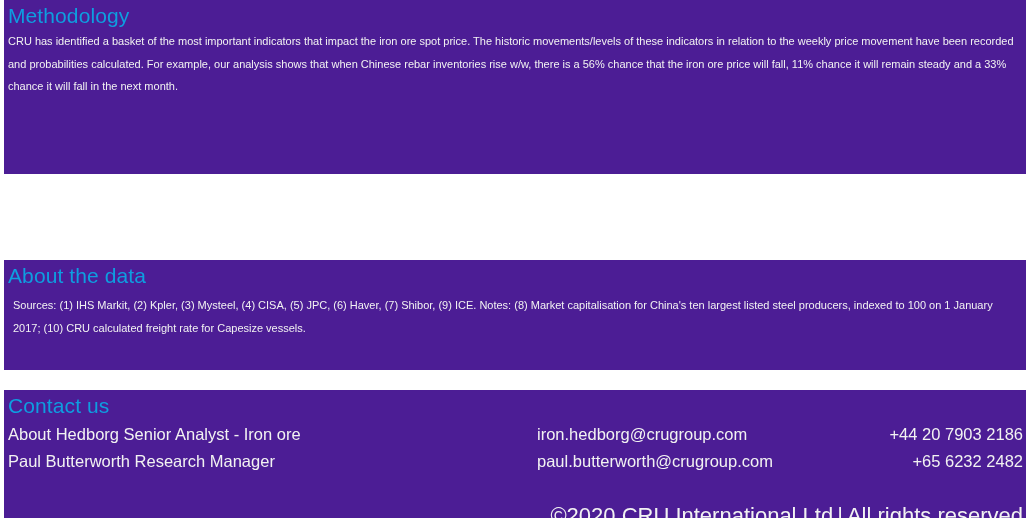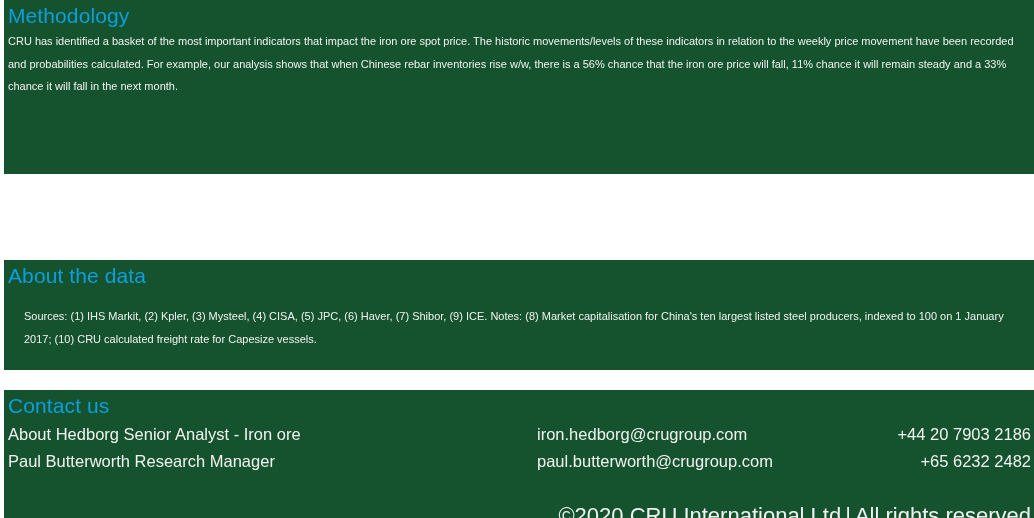--- a/index.html
+++ b/index.html
@@ -19,22 +19,22 @@
   .page {
     position: relative;
     width: 1034px;
     height: 518px;
     background: #ffffff;
   }
 
   .panel {
     position: absolute;
     left: 4px;
-    right: 0;
-    background: #14532d;
+    right: 8px;
+    background: #4c1d95;
     box-sizing: border-box;
   }
 
   
   #panel-methodology   { top: 0px;   height: 174px; }
   #panel-accuracy      { top: 186px; height: 62px;  }
   #panel-about         { top: 260px; height: 110px; }
   #panel-contact       { top: 390px; height: 140px; }
 
   
@@ -89,21 +89,21 @@
   .stat .stat-value { }
   #stat-all-time { left: 444px; }
   #stat-year     { left: 769px; }
 
   
   .about-inner {
     padding: 3px 8px 0 4px;
   }
   .about-inner .section-heading { margin: 0 0 1px 0; }
   .about-body {
-    margin: 16px;
+    margin: 5px;
     max-width: 1020px;
   }
 
   
   .contact-inner {
     position: relative;
     height: 100%;
     padding: 3px 0 0 4px;
     box-sizing: border-box;
   }

